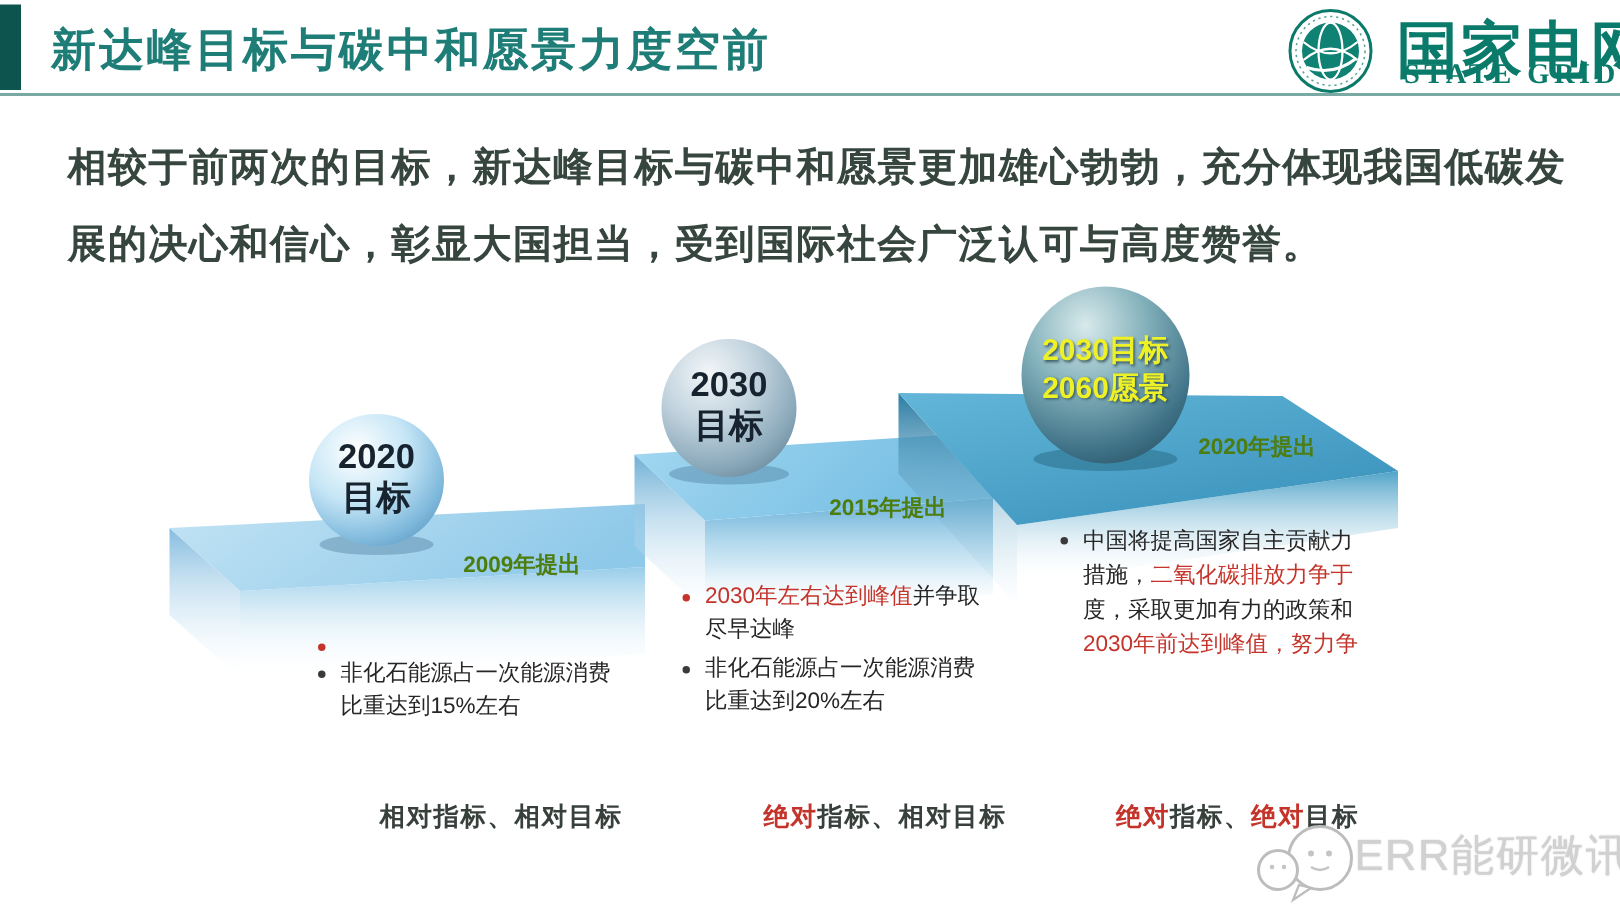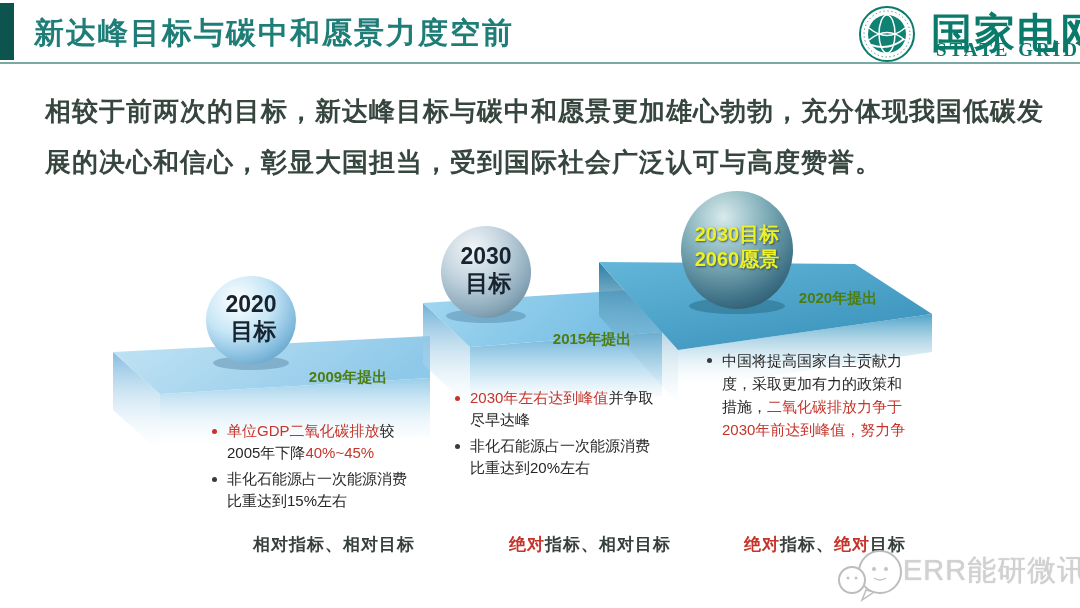--- a/index.html
+++ b/index.html
@@ -17,21 +17,21 @@
   .logo-en{left:936px;top:39px;font-size:19px;font-weight:bold;color:#0A7A6A;letter-spacing:3px;white-space:nowrap;font-family:"Liberation Serif","DejaVu Serif",serif}
 
   
   .intro{left:45px;top:86px;width:1012px;font-size:26px;font-weight:bold;color:#36453E;line-height:51px;letter-spacing:1px}
   .intro div{white-space:nowrap}
 
   
   #stairs{left:0;top:0}
 
   
-  .sphere-label{text-align:right;transform:translate(-50%,-50%);font-weight:bold;white-space:nowrap}
+  .sphere-label{text-align:center;transform:translate(-50%,-50%);font-weight:bold;white-space:nowrap}
   .s12{font-size:23px;line-height:27px;color:#17232F}
   .s3{font-size:20px;line-height:25px;color:#EDF126;text-shadow:1px 1px 2px rgba(25,55,65,.75)}
   .year{transform:translate(-50%,-50%);font-size:15px;font-weight:bold;color:#4d7c0f;white-space:nowrap}
 
   
   .blist{position:absolute}
   .brow{display:flex;margin-bottom:4px}
   .dot{width:5px;height:5px;border-radius:50%;background:#3a3a3a;margin:9px 10px 0 0;flex:none}
   .dot.red{background:#C5342B}
   .btxt{font-size:15px;line-height:22px;color:#262626}
@@ -171,24 +171,20 @@
   <div>2060愿景</div>
 </div>
 
 <div class="abs year" style="left:348px;top:377px">2009年提出</div>
 <div class="abs year" style="left:592px;top:339px">2015年提出</div>
 <div class="abs year" style="left:838px;top:298px">2020年提出</div>
 
 <div id="list1" class="blist" style="left:212px;top:420px;width:220px">
     <div class="brow">
       <span class="dot red"></span>
-      <div class="btxt">
-        <div class="bline"><span class="red">单位GDP二氧化碳排放</span><span>较</span></div>
-        <div class="bline"><span>2005年下降</span><span class="red">40%~45%</span></div>
-      </div>
     </div>
     <div class="brow">
       <span class="dot"></span>
       <div class="btxt">
         <div class="bline"><span>非化石能源占一次能源消费</span></div>
         <div class="bline"><span>比重达到15%左右</span></div>
       </div>
     </div>
   </div>
 <div id="list2" class="blist" style="left:455px;top:387px;width:220px">
@@ -205,22 +201,22 @@
         <div class="bline"><span>非化石能源占一次能源消费</span></div>
         <div class="bline"><span>比重达到20%左右</span></div>
       </div>
     </div>
   </div>
 <div id="list3" class="blist" style="left:707px;top:349px;width:240px">
     <div class="brow">
       <span class="dot"></span>
       <div class="btxt">
         <div class="bline"><span>中国将提高国家自主贡献力</span></div>
+        <div class="bline"><span>措施，</span><span class="red">二氧化碳排放力争于</span></div>
         <div class="bline"><span>度，采取更加有力的政策和</span></div>
-        <div class="bline"><span>措施，</span><span class="red">二氧化碳排放力争于</span></div>
         <div class="bline"><span class="red">2030年前达到峰值，努力争</span></div>
       </div>
     </div>
   </div>
 
 <div class="footer-label" style="left:334px"><span>相对指标、相对目标</span></div>
 <div class="footer-label" style="left:590px"><span class="red">绝对</span><span>指标、相对目标</span></div>
 <div class="footer-label" style="left:825px"><span class="red">绝对</span><span>指标、</span><span class="red">绝对</span><span>目标</span></div>
 
 <svg class="abs" style="left:836px;top:546px" width="72" height="60" viewBox="0 0 72 60">

